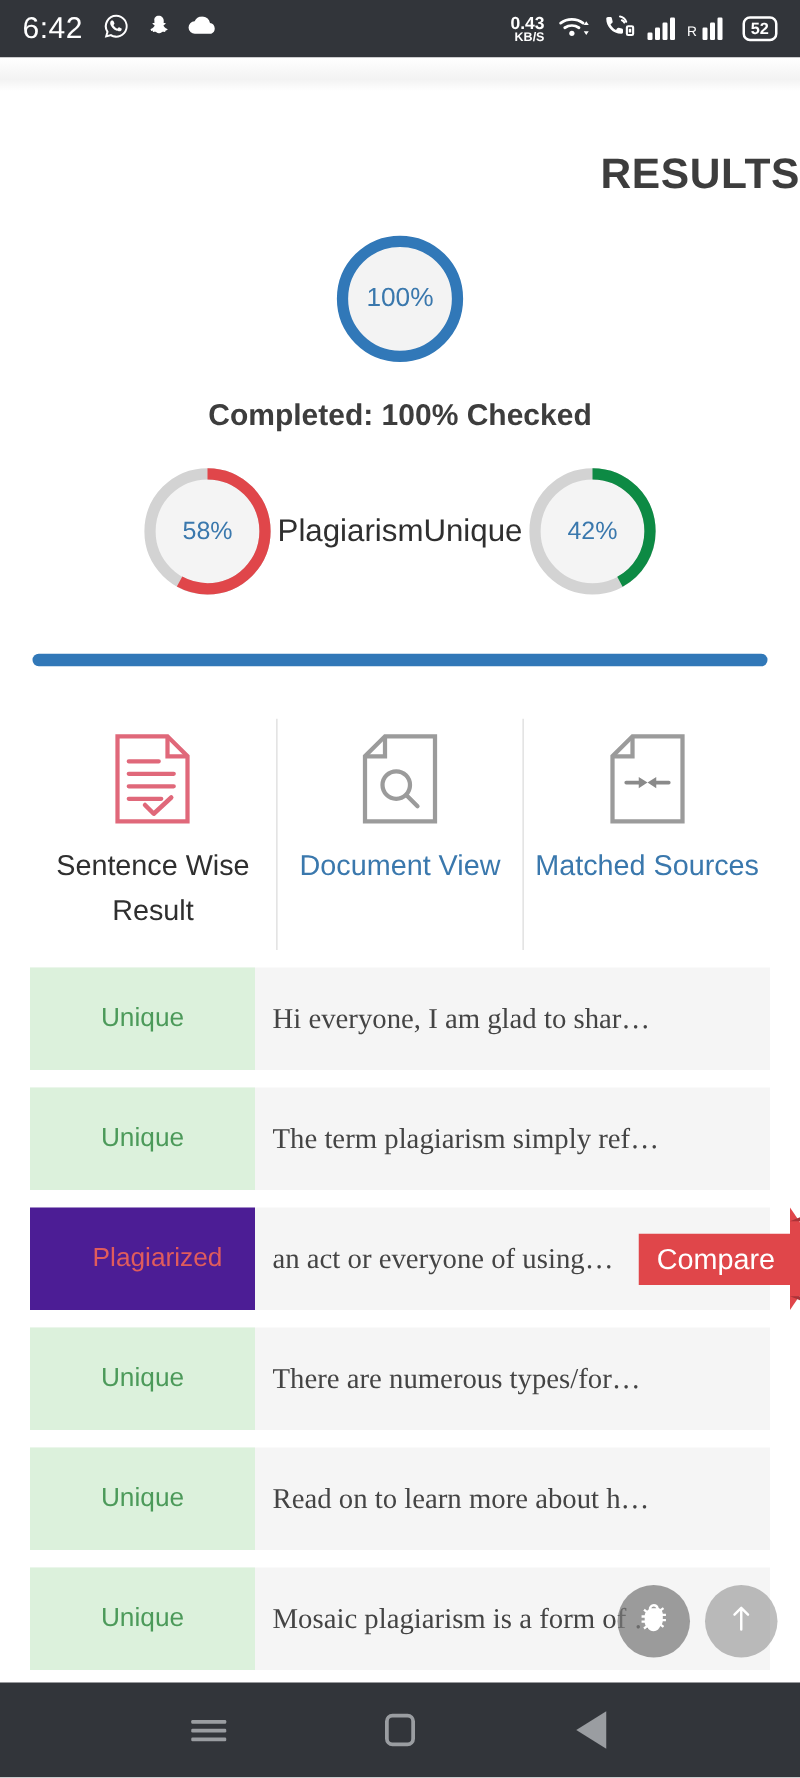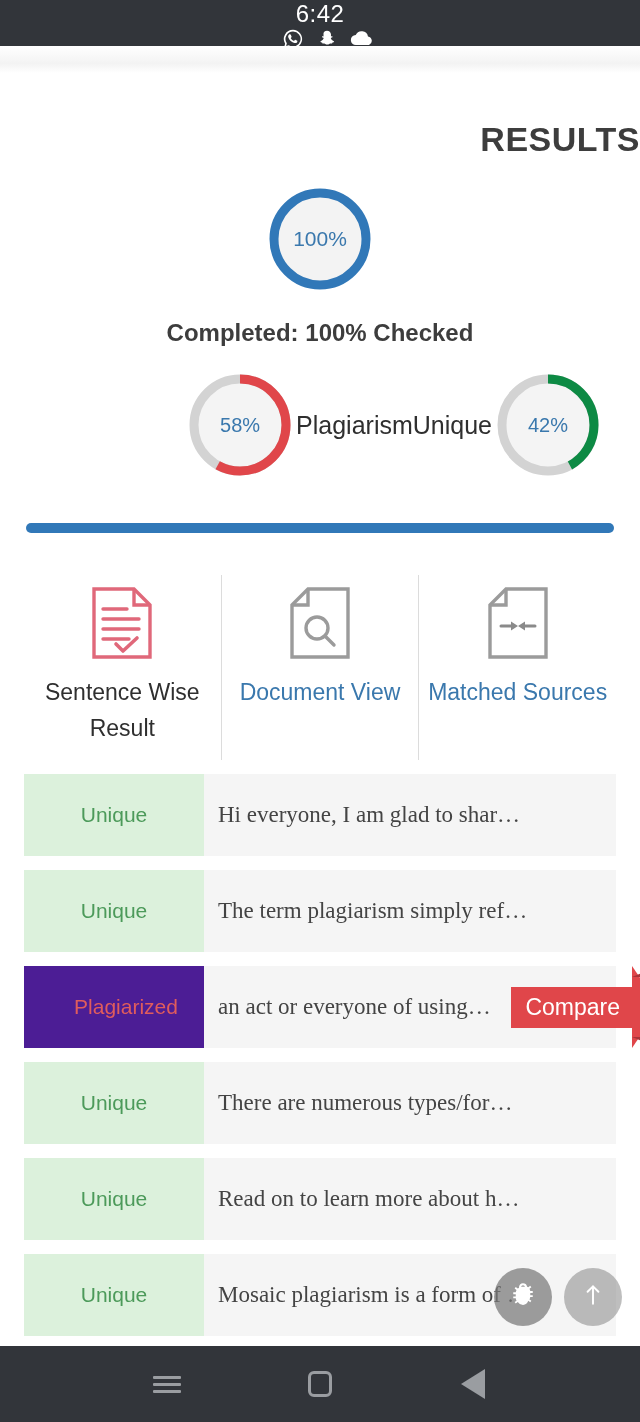--- a/index.html
+++ b/index.html
@@ -8,21 +8,21 @@
     font-family:"Liberation Sans", sans-serif;
     background:#ffffff;
     overflow:hidden;
     position:relative;
   }
 
   
   .statusbar{
     position:absolute; top:0; left:0; width:640px; height:46px;
     background:#32353a; display:flex; align-items:center;
-    padding:0 18px; color:#ffffff;flex-direction:column;
+    padding:0 18px; color:#ffffff;
   }
   .sb-time{ font-size:24px; letter-spacing:.4px; font-weight:400; }
   .sb-left-icons{ display:flex; align-items:center; gap:13px; margin-left:16px; }
   .sb-spacer{ flex:1; }
   .sb-right{ display:flex; align-items:center; gap:10px; }
   .sb-net{ display:flex; flex-direction:column; align-items:flex-end; line-height:1; }
   .sb-net-rate{ font-size:14px; font-weight:bold; }
   .sb-net-unit{ font-size:10px; font-weight:bold; margin-top:1px; }
   .sb-battery{
     border:2px solid #fff; border-radius:6px; padding:1px 5px;
@@ -58,37 +58,37 @@
     justify-content:center; font-size:21px; color:#3a78ad;text-align:right;
   }
 
   .completed-text{
     text-align:center; margin-top:24px;
     font-size:24px; font-weight:bold; color:#3d3d3d;
   }
 
   
   .gauges{
-    display:flex; align-items:center; justify-content:flex-end;
-    margin-top:22px; padding:0 36px;
+    display:flex; align-items:center; justify-content:center;
+    margin-top:22px; padding:0 22px;
   }
   .gauge{ position:relative; width:112px; height:112px; flex:0 0 auto; }
   .gauge .lbl{
     position:absolute; inset:0; display:flex; align-items:center;
     justify-content:center; font-size:20px; color:#3a78ad;
   }
   .gauge-name{ font-size:25px; color:#2f2f2f; font-weight:500; }
 
   
   .progress-outer{ padding:0 26px; margin-top:42px; }
   .progress-bar{ height:10px; border-radius:6px; background:#3178b8; width:100%; }
 
   
   .tabs{
-    display:flex; margin-top:42px; padding:0 24px; align-items:stretch;justify-content:flex-end;
+    display:flex; margin-top:42px; padding:0 24px; align-items:stretch;
   }
   .tab{
     flex:1; display:flex; flex-direction:column; align-items:center;
     padding:8px 4px 14px;
   }
   .tab + .tab{ border-left:1.5px solid #dcdcdc; }
   .tab-icon{ height:80px; display:flex; align-items:center; justify-content:center; }
   .tab-label{
     margin-top:12px; text-align:center; font-size:23px;
     line-height:1.55; font-weight:500;

